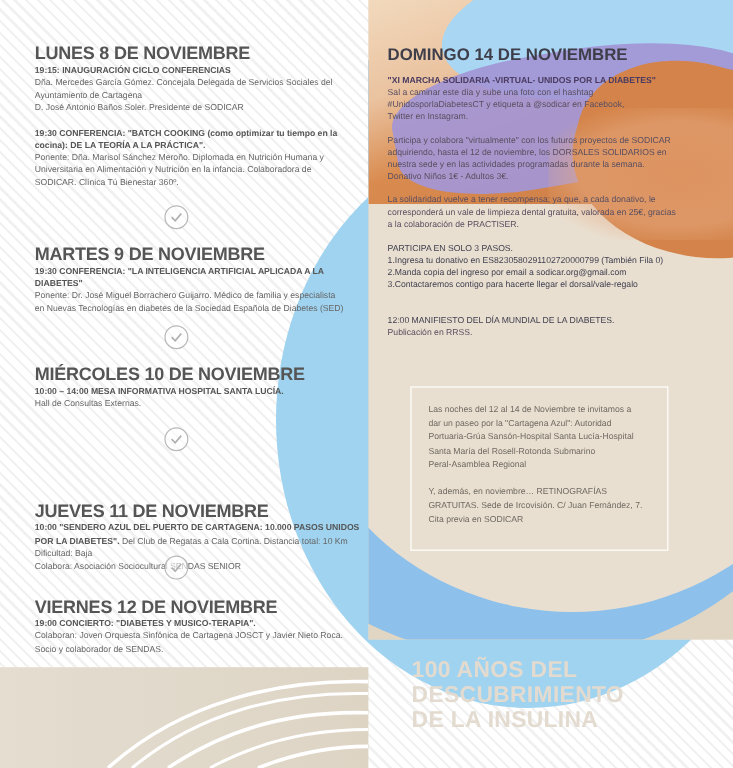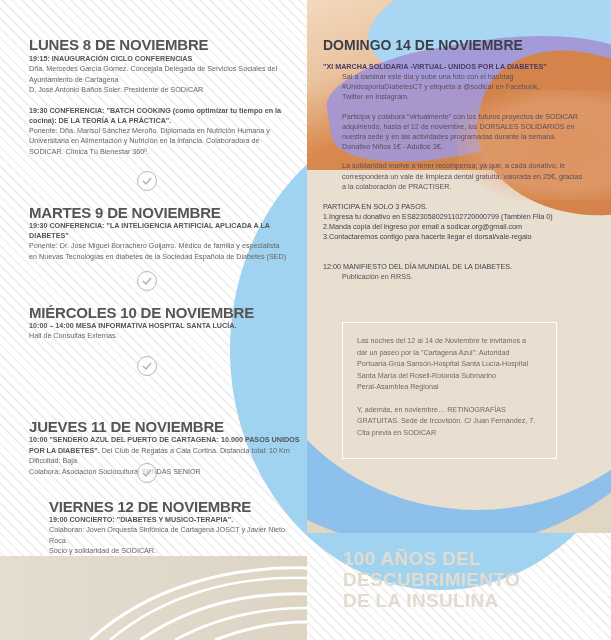--- a/index.html
+++ b/index.html
@@ -73,21 +73,21 @@
   .ev-text { font-size: 7.2px; color: #666; line-height: 10.5px; }
 
   .check {
     position: absolute; width: 20px; height: 20px; border-radius: 50%;
     border: 1.4px solid #b8b8b8; z-index: 4; background: rgba(255,255,255,.6);
   }
   .check svg { position: absolute; left: 4px; top: 5px; }
 
   .r-title { position: absolute; left: 16px; top: 37px; font-weight: bold; font-size: 14px; color: #3e3e4a; }
   .r-bold { font-weight: bold; font-size: 7.2px; color: #4a3b60; line-height: 10px; }
-  .r-text { font-size: 7.2px; color: #5a4f60; line-height: 10.2px; margin-left: 19px; }
+  .r-text { font-size: 7.2px; color: #5a4f60; line-height: 10.2px; }
   .r-steps { font-weight: normal; font-size: 7.2px; color: #404050; line-height: 10px; }
 
   .info-box {
     position: absolute; left: 35px; top: 322px; width: 215px; height: 137px;
     border: 1.5px solid #ffffff; padding: 12px 14px 0 14px;
     font-size: 7.2px; color: #6f6a62; line-height: 11.5px;
   }
 
   .centenary {
     position: absolute; left: 343px; top: 548px; z-index: 4;
@@ -139,25 +139,25 @@
   </div>
 
   <div style="position:absolute; top:389px;margin-top:30px;">
     <div class="day-title">JUEVES 11 DE NOVIEMBRE</div>
     <div class="ev-text" style="width:275px;">
       <span class="ev-head">10:00   "SENDERO AZUL DEL PUERTO DE CARTAGENA: 10.000 PASOS UNIDOS POR LA DIABETES".</span><span> Del Club de Regatas a Cala Cortina. Distancia total: 10 Km Dificultad: Baja</span>
     </div>
     <div class="ev-text">Colabora: Asociación Sociocultural SENDAS SENIOR</div>
   </div>
 
-  <div style="position:absolute; top:499px;margin-left:20px;">
+  <div style="position:absolute; top:499px;">
     <div class="day-title">VIERNES 12 DE NOVIEMBRE</div>
     <div class="ev-head">19:00   CONCIERTO: "DIABETES Y MUSICO-TERAPIA".</div>
     <div class="ev-text">Colaboran: Joven Orquesta Sinfónica de Cartagena JOSCT y Javier Nieto Roca.</div>
-    <div class="ev-text">Socio y solidaridad de SODICAR.</div>
+    <div class="ev-text">Socio y colaborador de SENDAS.</div>
   </div>
 </div>
 
 <div class="check" style="left:137px; top:171px;">
   <svg width="10" height="8" viewBox="0 0 10 8">
       <path d="M1 4 L4 7 L9 1" stroke="#b0b0b0" stroke-width="1.4" fill="none"></path>
     </svg>
 </div>
 <div class="check" style="left:137px; top:271px;">
   <svg width="10" height="8" viewBox="0 0 10 8">

